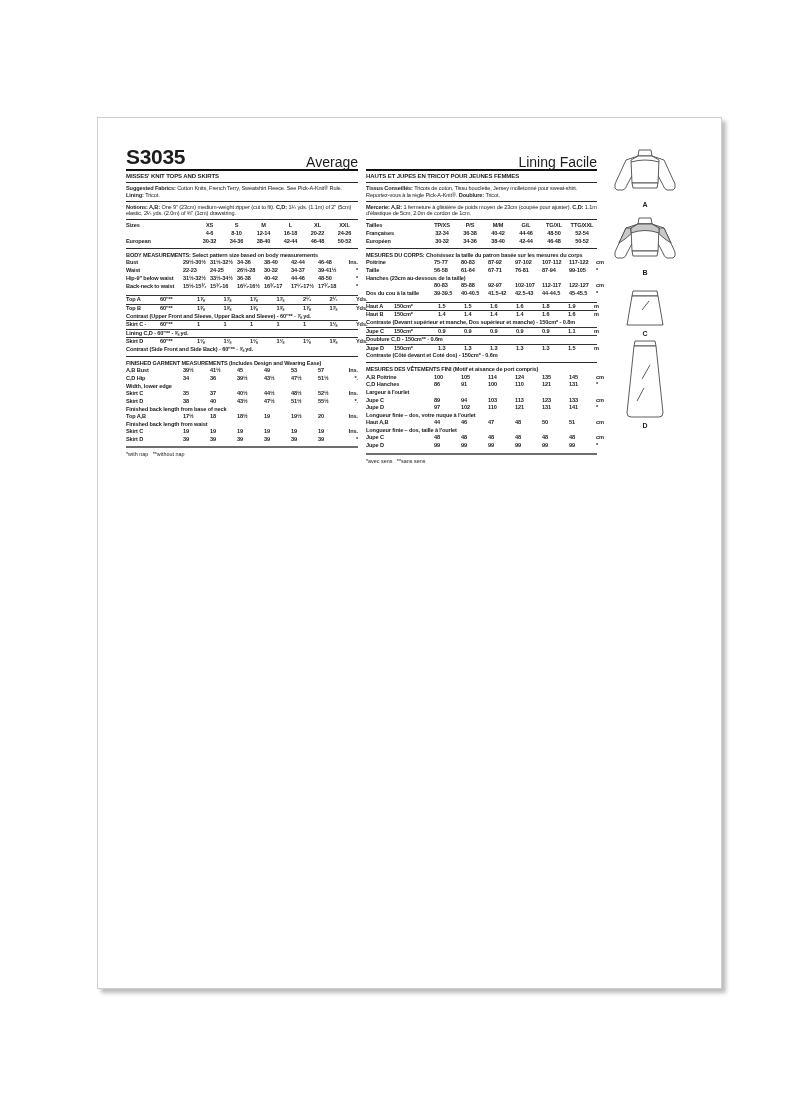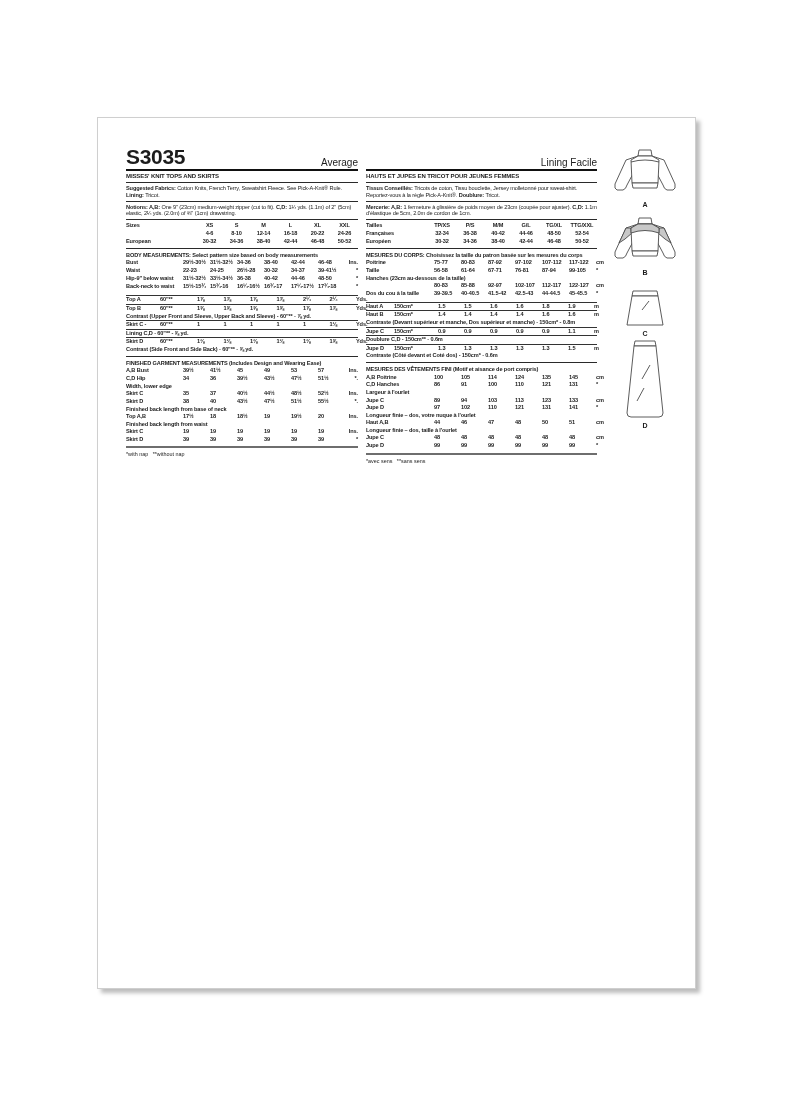--- a/index.html
+++ b/index.html
@@ -4,28 +4,29 @@
 <style>
   html,body{margin:0;padding:0;}
   body{
     width:800px;height:1100px;position:relative;background:#ffffff;
     font-family:"Liberation Sans", sans-serif;color:#1c1c1c;
   }
   .sheet{
     position:absolute;left:97px;top:117px;width:597px;height:870px;
     background:#ffffff;border:1px solid #cfcfcf;
     box-shadow:4px 4px 4px #bdbdbd;
+    padding-left:26px;
   }
   .col{position:absolute;top:26px;}
   .col-en{left:28px;width:232px;}
   .col-fr{left:268px;width:231px;}
 
   .masthead{display:flex;justify-content:space-between;align-items:flex-end;height:23px;margin-bottom:2px;}
   .code{font-size:21px;font-weight:bold;line-height:20px;letter-spacing:-0.3px;}
-  .diff{font-size:10px;line-height:9px;}
+  .diff{font-size:14px;line-height:9px;}
 
   .rule{height:0;border-top:1px solid #2a2a2a;margin:2.5px 0 2px;}
   .rule.thick{border-top:2px solid #111;margin:1px 0 1.5px;}
   .rule.end{border-top:2.2px solid #6e6e6e;margin-top:3px;}
 
   .bar{font-size:6px;font-weight:bold;letter-spacing:-0.1px;line-height:7px;white-space:nowrap;}
   .rich .txtline{font-size:5.6px;line-height:6.6px;white-space:nowrap;letter-spacing:-0.12px;}
   .b{font-weight:bold;}
 
   .tbl{font-weight:bold;font-size:5.6px;letter-spacing:-0.12px;}

